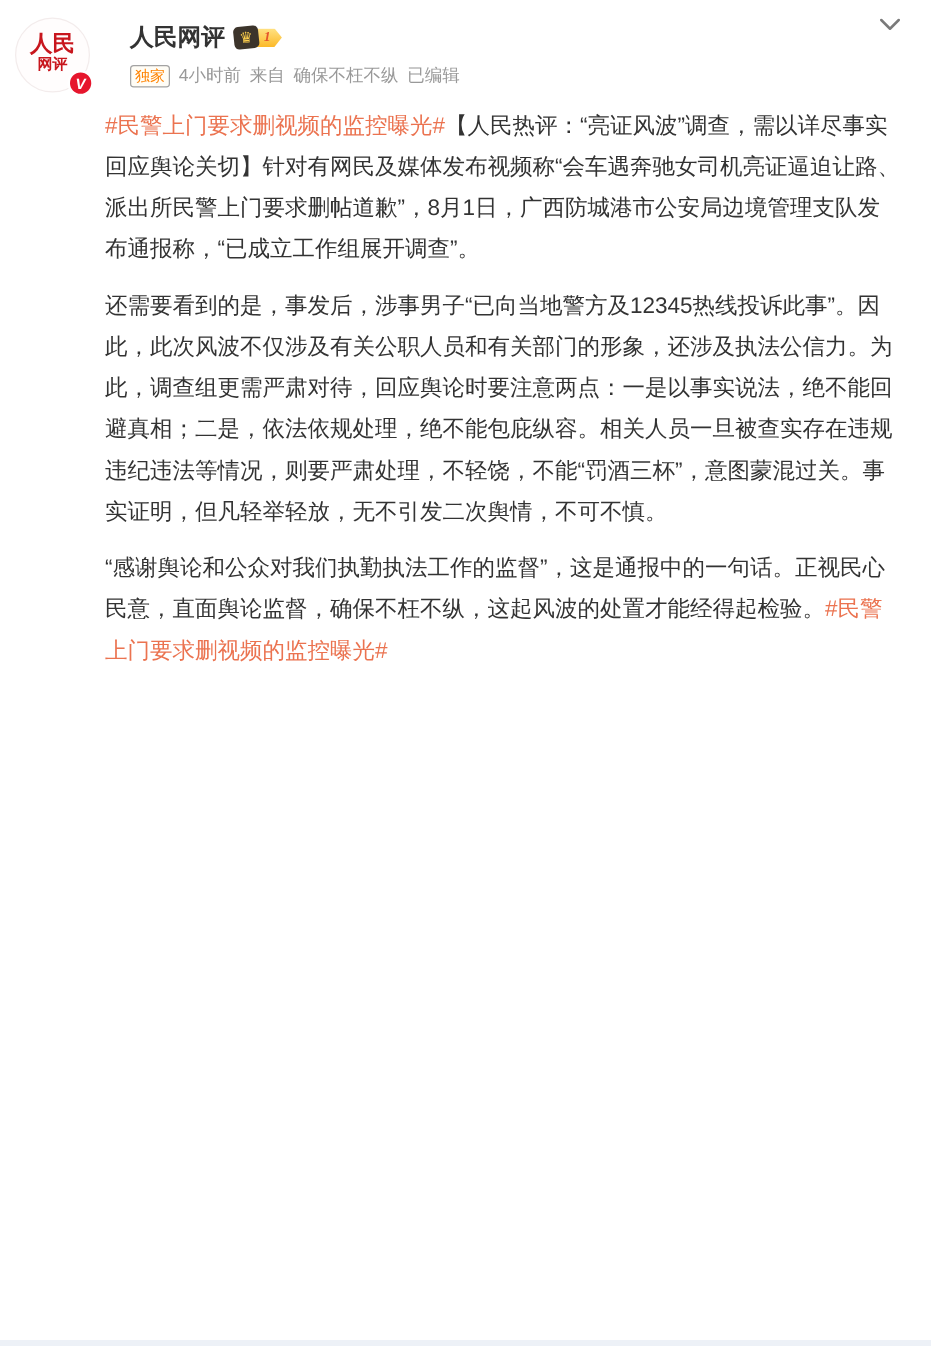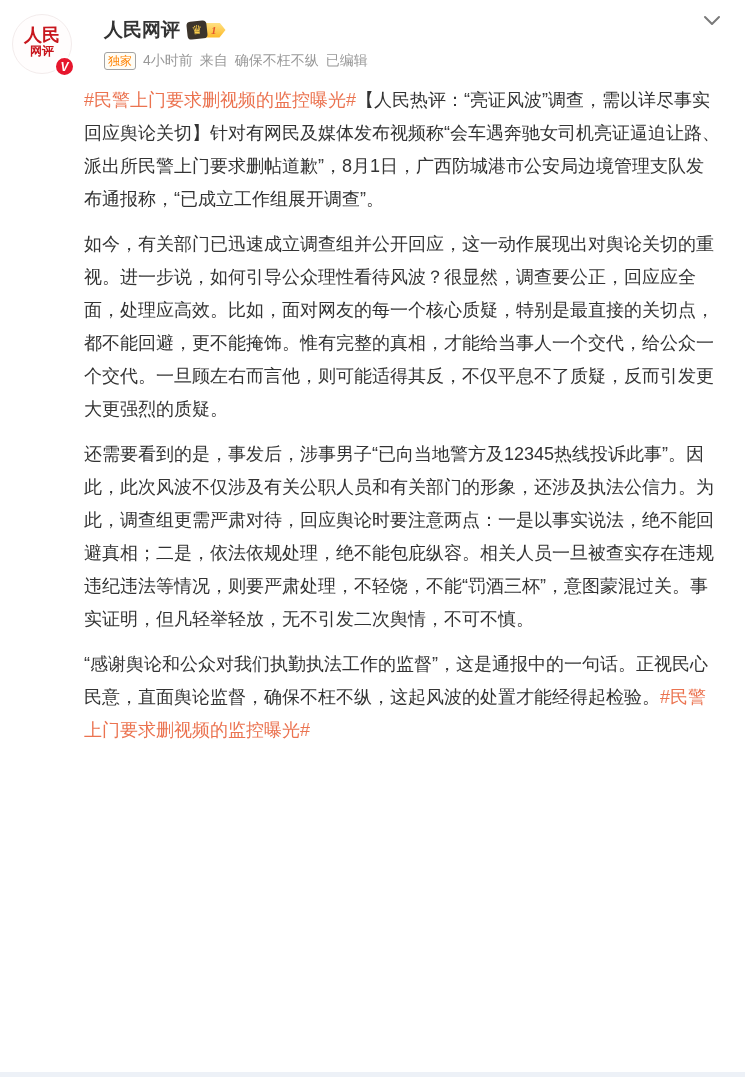--- a/index.html
+++ b/index.html
@@ -118,19 +118,18 @@
     <div class="chevron">
       <svg width="18" height="11" viewBox="0 0 18 11">
         <polyline points="2,2 9,9 16,2" fill="none" stroke="#7a7a7a" stroke-width="2" stroke-linecap="round" stroke-linejoin="round"></polyline>
       </svg>
     </div>
 
   </div>
 
   <div class="post-body" id="post-body">
       <p><a class="post-link">#民警上门要求删视频的监控曝光#</a><span>【人民热评：“亮证风波”调查，需以详尽事实回应舆论关切】针对有网民及媒体发布视频称“会车遇奔驰女司机亮证逼迫让路、派出所民警上门要求删帖道歉”，8月1日，广西防城港市公安局边境管理支队发布通报称，“已成立工作组展开调查”。</span></p>
-      <p><span>如今，有关部门已迅速成立调查组并公开回应，这一动作展现出对舆论关切的重视。进一步说，如何引导公众理性看待风波？很显然，调查要公正，回应应全面，处理应高效。比如，面对网友的每一个核心质疑，特别是最直接的关切点，都不能回避，更不能掩饰。惟有完整的真相，才能给当事人一个交代，给公众一个交代。一旦顾左右而言他，则可能适得其反，不仅平息不了质疑，反而引发更大更强烈的质疑。</span></p>
       <p><span>还需要看到的是，事发后，涉事男子“已向当地警方及12345热线投诉此事”。因此，此次风波不仅涉及有关公职人员和有关部门的形象，还涉及执法公信力。为此，调查组更需严肃对待，回应舆论时要注意两点：一是以事实说法，绝不能回避真相；二是，依法依规处理，绝不能包庇纵容。相关人员一旦被查实存在违规违纪违法等情况，则要严肃处理，不轻饶，不能“罚酒三杯”，意图蒙混过关。事实证明，但凡轻举轻放，无不引发二次舆情，不可不慎。</span></p>
       <p><span>“感谢舆论和公众对我们执勤执法工作的监督”，这是通报中的一句话。正视民心民意，直面舆论监督，确保不枉不纵，这起风波的处置才能经得起检验。</span><a class="post-link">#民警上门要求删视频的监控曝光#</a></p>
     </div>
 
   <div class="bottom-strip"></div>
 </div>
 
 </body></html>

